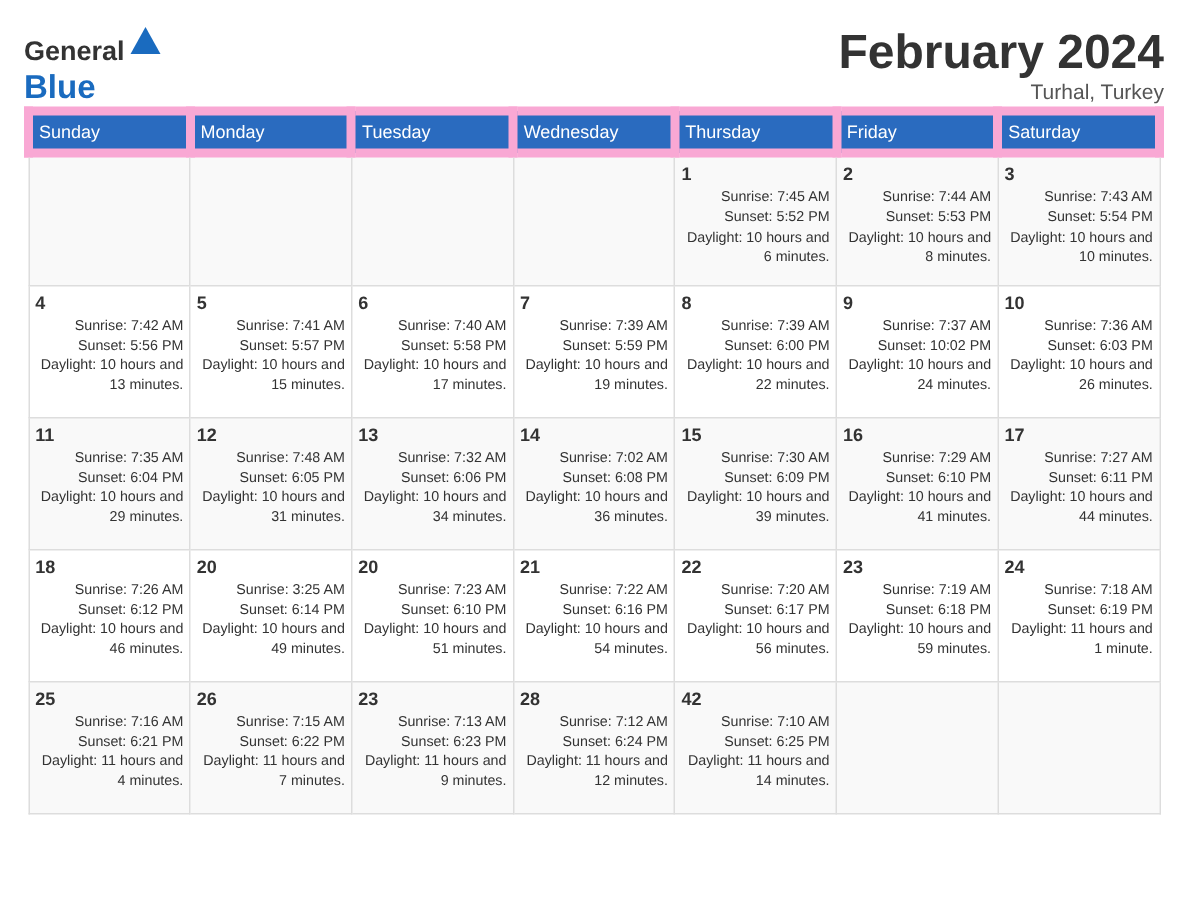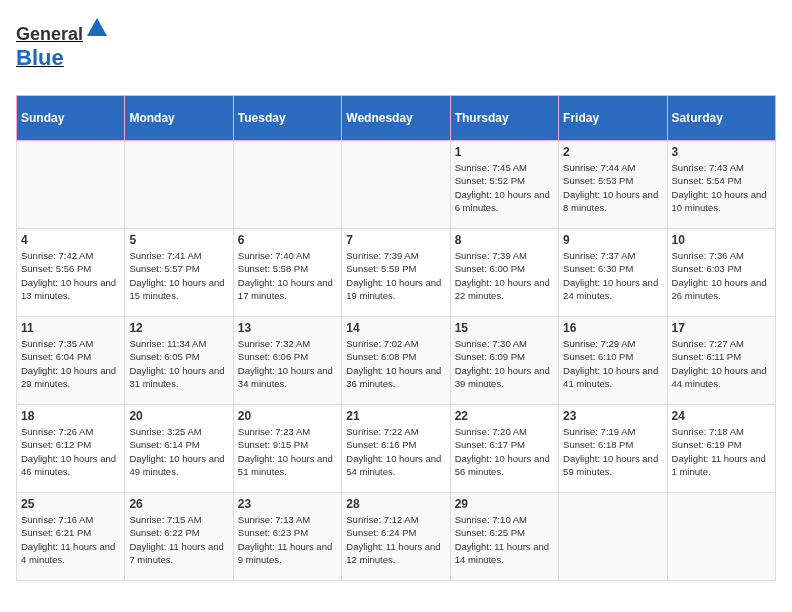--- a/index.html
+++ b/index.html
@@ -7,22 +7,21 @@
       font-family: Arial, sans-serif;
       background: #fff;
       width: 792px;
       min-height: 612px;
       padding: 16px;
     }
     .header {
       display: flex;
       justify-content: space-between;
       align-items: flex-start;
-      margin-bottom: 24px;
-      text-decoration: underline;
+      margin-bottom: 0;
     }
     .logo {
       display: flex;
       align-items: center;
     }
     .logo-text-general {
       font-size: 18px;
       font-weight: bold;
       color: #333;
     }
@@ -50,24 +49,24 @@
     }
     table {
       width: 100%;
       border-collapse: collapse;
       table-layout: fixed;
     }
     thead th {
       background-color: #2a6bbf;
       color: #fff;
       font-size: 12px;
-      font-weight: bold;
-      padding: 15px 4px;
+      font-weight: normal;
+      padding: 4px 4px;
       text-align: left;
-      border: 1px solid #f9a8d4;
+      border: 6px solid #f9a8d4;
     }
     tbody td {
       vertical-align: top;
       border: 1px solid #ddd;
       padding: 4px 4px;
       font-size: 10px;
       color: #333;
       height: 88px;
     }
     tbody tr:nth-child(odd) td {
@@ -78,34 +77,39 @@
     }
     .day-number {
       font-weight: bold;
       font-size: 12px;
       margin-bottom: 2px;
     }
     .day-info {
       font-size: 9.5px;
       line-height: 1.4;
       color: #333;
+      text-align: right;
     }
   </style>
 </head>
 <body>
 
 <div class="header">
   <div class="logo">
     <div>
       <span class="logo-text-general">General</span><svg class="logo-icon" viewBox="0 0 24 24">
           <polygon points="12,2 22,20 2,20" fill="#1a6bbf"></polygon>
         </svg><br>
       <span class="logo-text-blue">Blue</span>
     </div>
   </div>
+  <div class="title-block">
+    <div class="month-year">February 2024</div>
+    <div class="location">Turhal, Turkey</div>
+  </div>
 </div>
 
 <table>
   <thead>
     <tr>
     <th>Sunday</th>
         <th>Monday</th>
         <th>Tuesday</th>
         <th>Wednesday</th>
         <th>Thursday</th>
@@ -173,21 +177,21 @@
         <td>
           <div class="day-number">8</div>
           <div class="day-info">Sunrise: 7:39 AM
 Sunset: 6:00 PM
 Daylight: 10 hours
 and 22 minutes.</div>
         </td>
         <td>
           <div class="day-number">9</div>
           <div class="day-info">Sunrise: 7:37 AM
-Sunset: 6:30 PM
+Sunset: 10:02 PM
 Daylight: 10 hours
 and 24 minutes.</div>
         </td>
         <td>
           <div class="day-number">10</div>
           <div class="day-info">Sunrise: 7:36 AM
 Sunset: 6:03 PM
 Daylight: 10 hours
 and 26 minutes.</div>
         </td>
@@ -195,21 +199,21 @@
       <tr>
         <td>
           <div class="day-number">11</div>
           <div class="day-info">Sunrise: 7:35 AM
 Sunset: 6:04 PM
 Daylight: 10 hours
 and 29 minutes.</div>
         </td>
         <td>
           <div class="day-number">12</div>
-          <div class="day-info">Sunrise: 11:34 AM
+          <div class="day-info">Sunrise: 7:48 AM
 Sunset: 6:05 PM
 Daylight: 10 hours
 and 31 minutes.</div>
         </td>
         <td>
           <div class="day-number">13</div>
           <div class="day-info">Sunrise: 7:32 AM
 Sunset: 6:06 PM
 Daylight: 10 hours
 and 34 minutes.</div>
@@ -254,21 +258,21 @@
         <td>
           <div class="day-number">20</div>
           <div class="day-info">Sunrise: 3:25 AM
 Sunset: 6:14 PM
 Daylight: 10 hours
 and 49 minutes.</div>
         </td>
         <td>
           <div class="day-number">20</div>
           <div class="day-info">Sunrise: 7:23 AM
-Sunset: 9:15 PM
+Sunset: 6:10 PM
 Daylight: 10 hours
 and 51 minutes.</div>
         </td>
         <td>
           <div class="day-number">21</div>
           <div class="day-info">Sunrise: 7:22 AM
 Sunset: 6:16 PM
 Daylight: 10 hours
 and 54 minutes.</div>
         </td>
@@ -317,21 +321,21 @@
 and 9 minutes.</div>
         </td>
         <td>
           <div class="day-number">28</div>
           <div class="day-info">Sunrise: 7:12 AM
 Sunset: 6:24 PM
 Daylight: 11 hours
 and 12 minutes.</div>
         </td>
         <td>
-          <div class="day-number">29</div>
+          <div class="day-number">42</div>
           <div class="day-info">Sunrise: 7:10 AM
 Sunset: 6:25 PM
 Daylight: 11 hours
 and 14 minutes.</div>
         </td>
         <td></td>
         <td></td>
       </tr>
     </tbody>
 </table>

